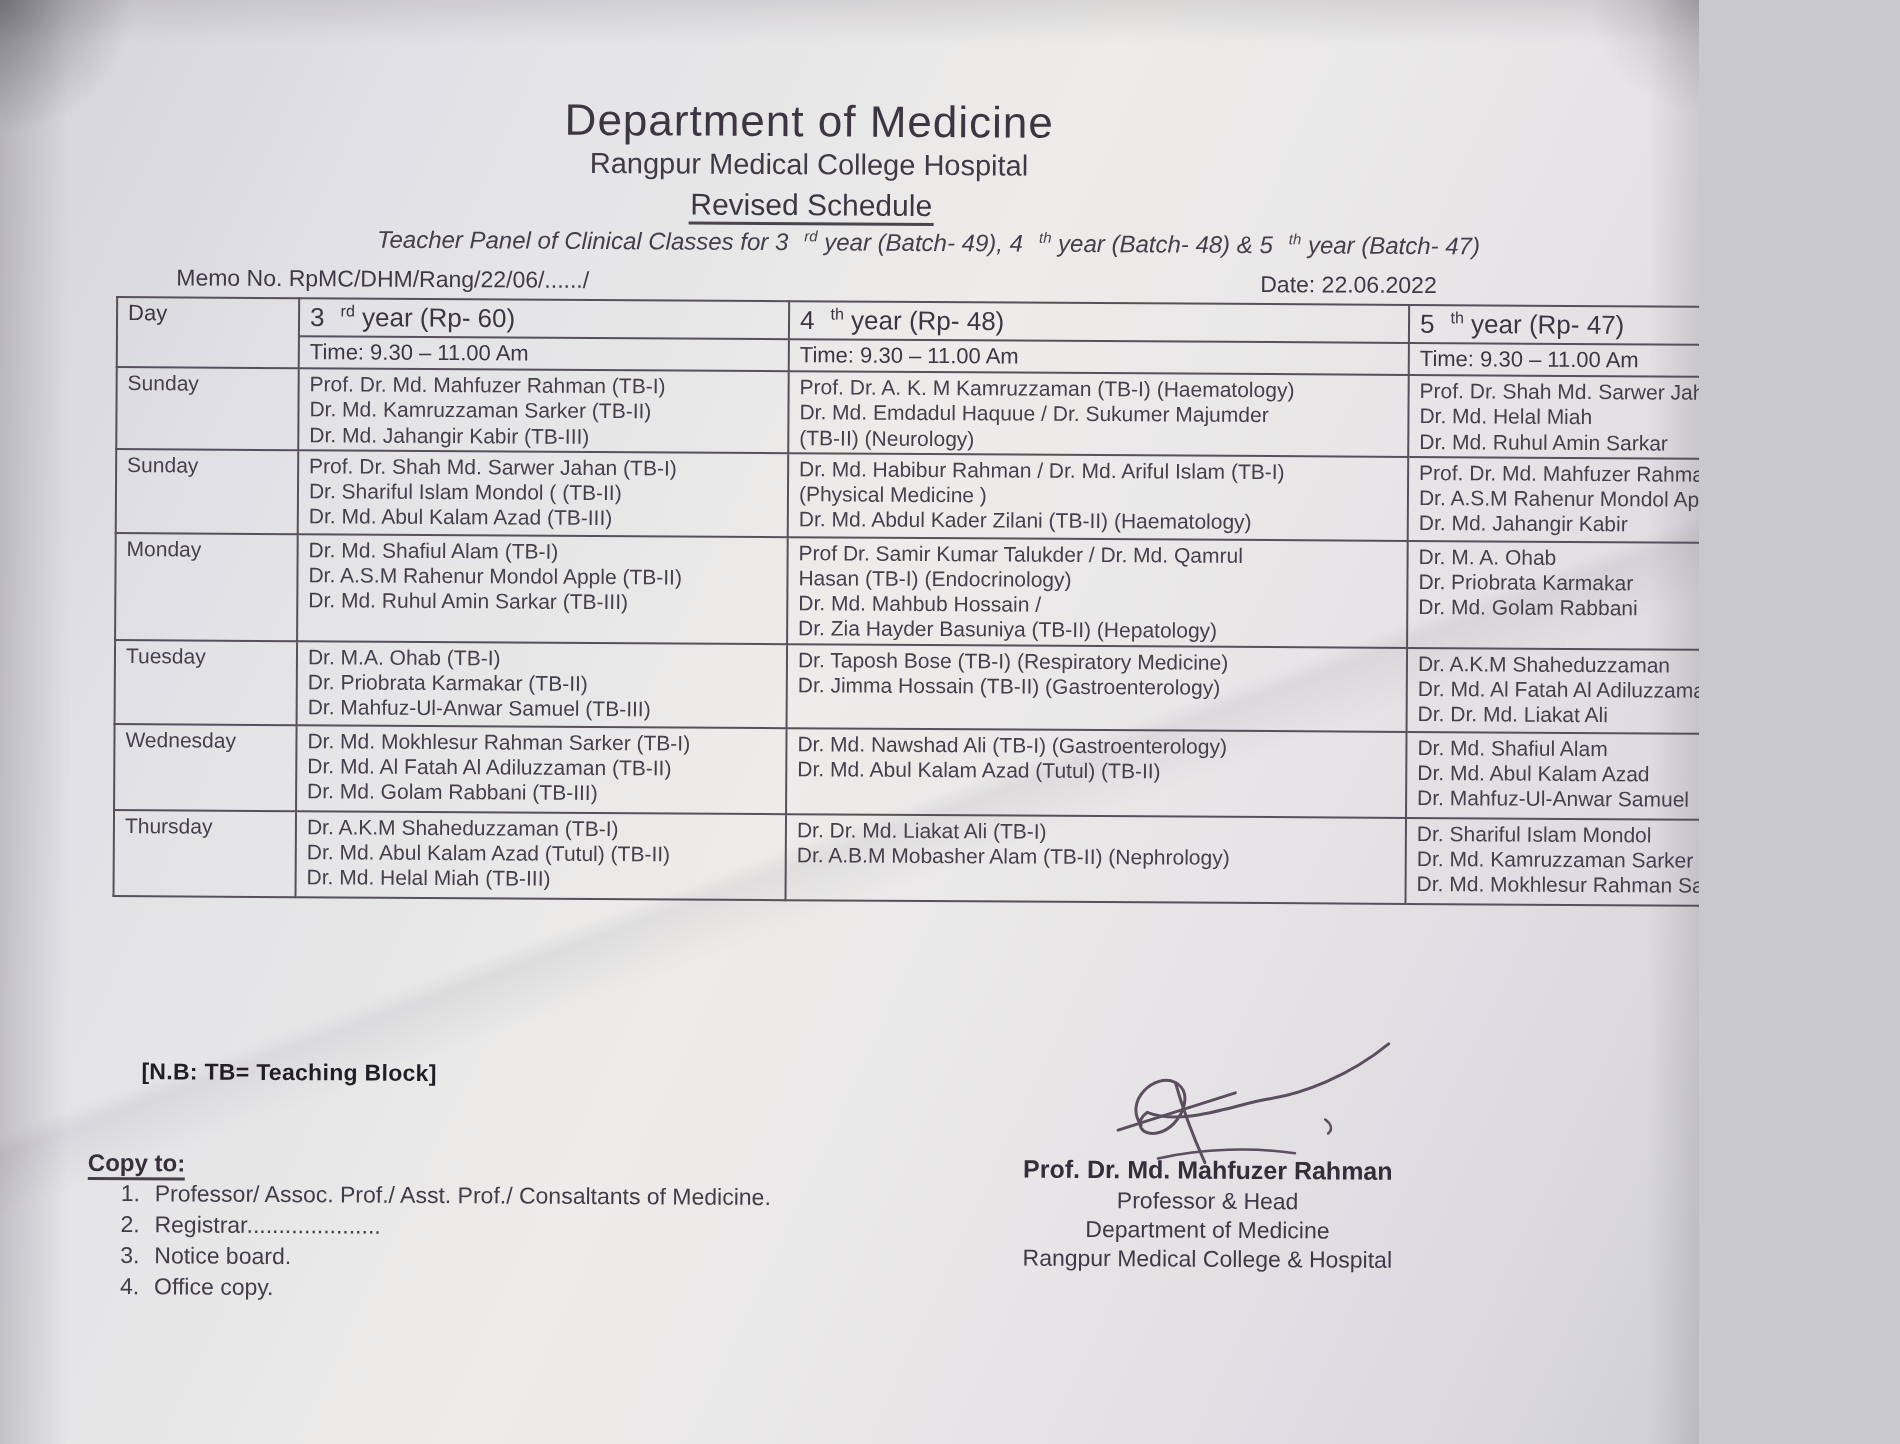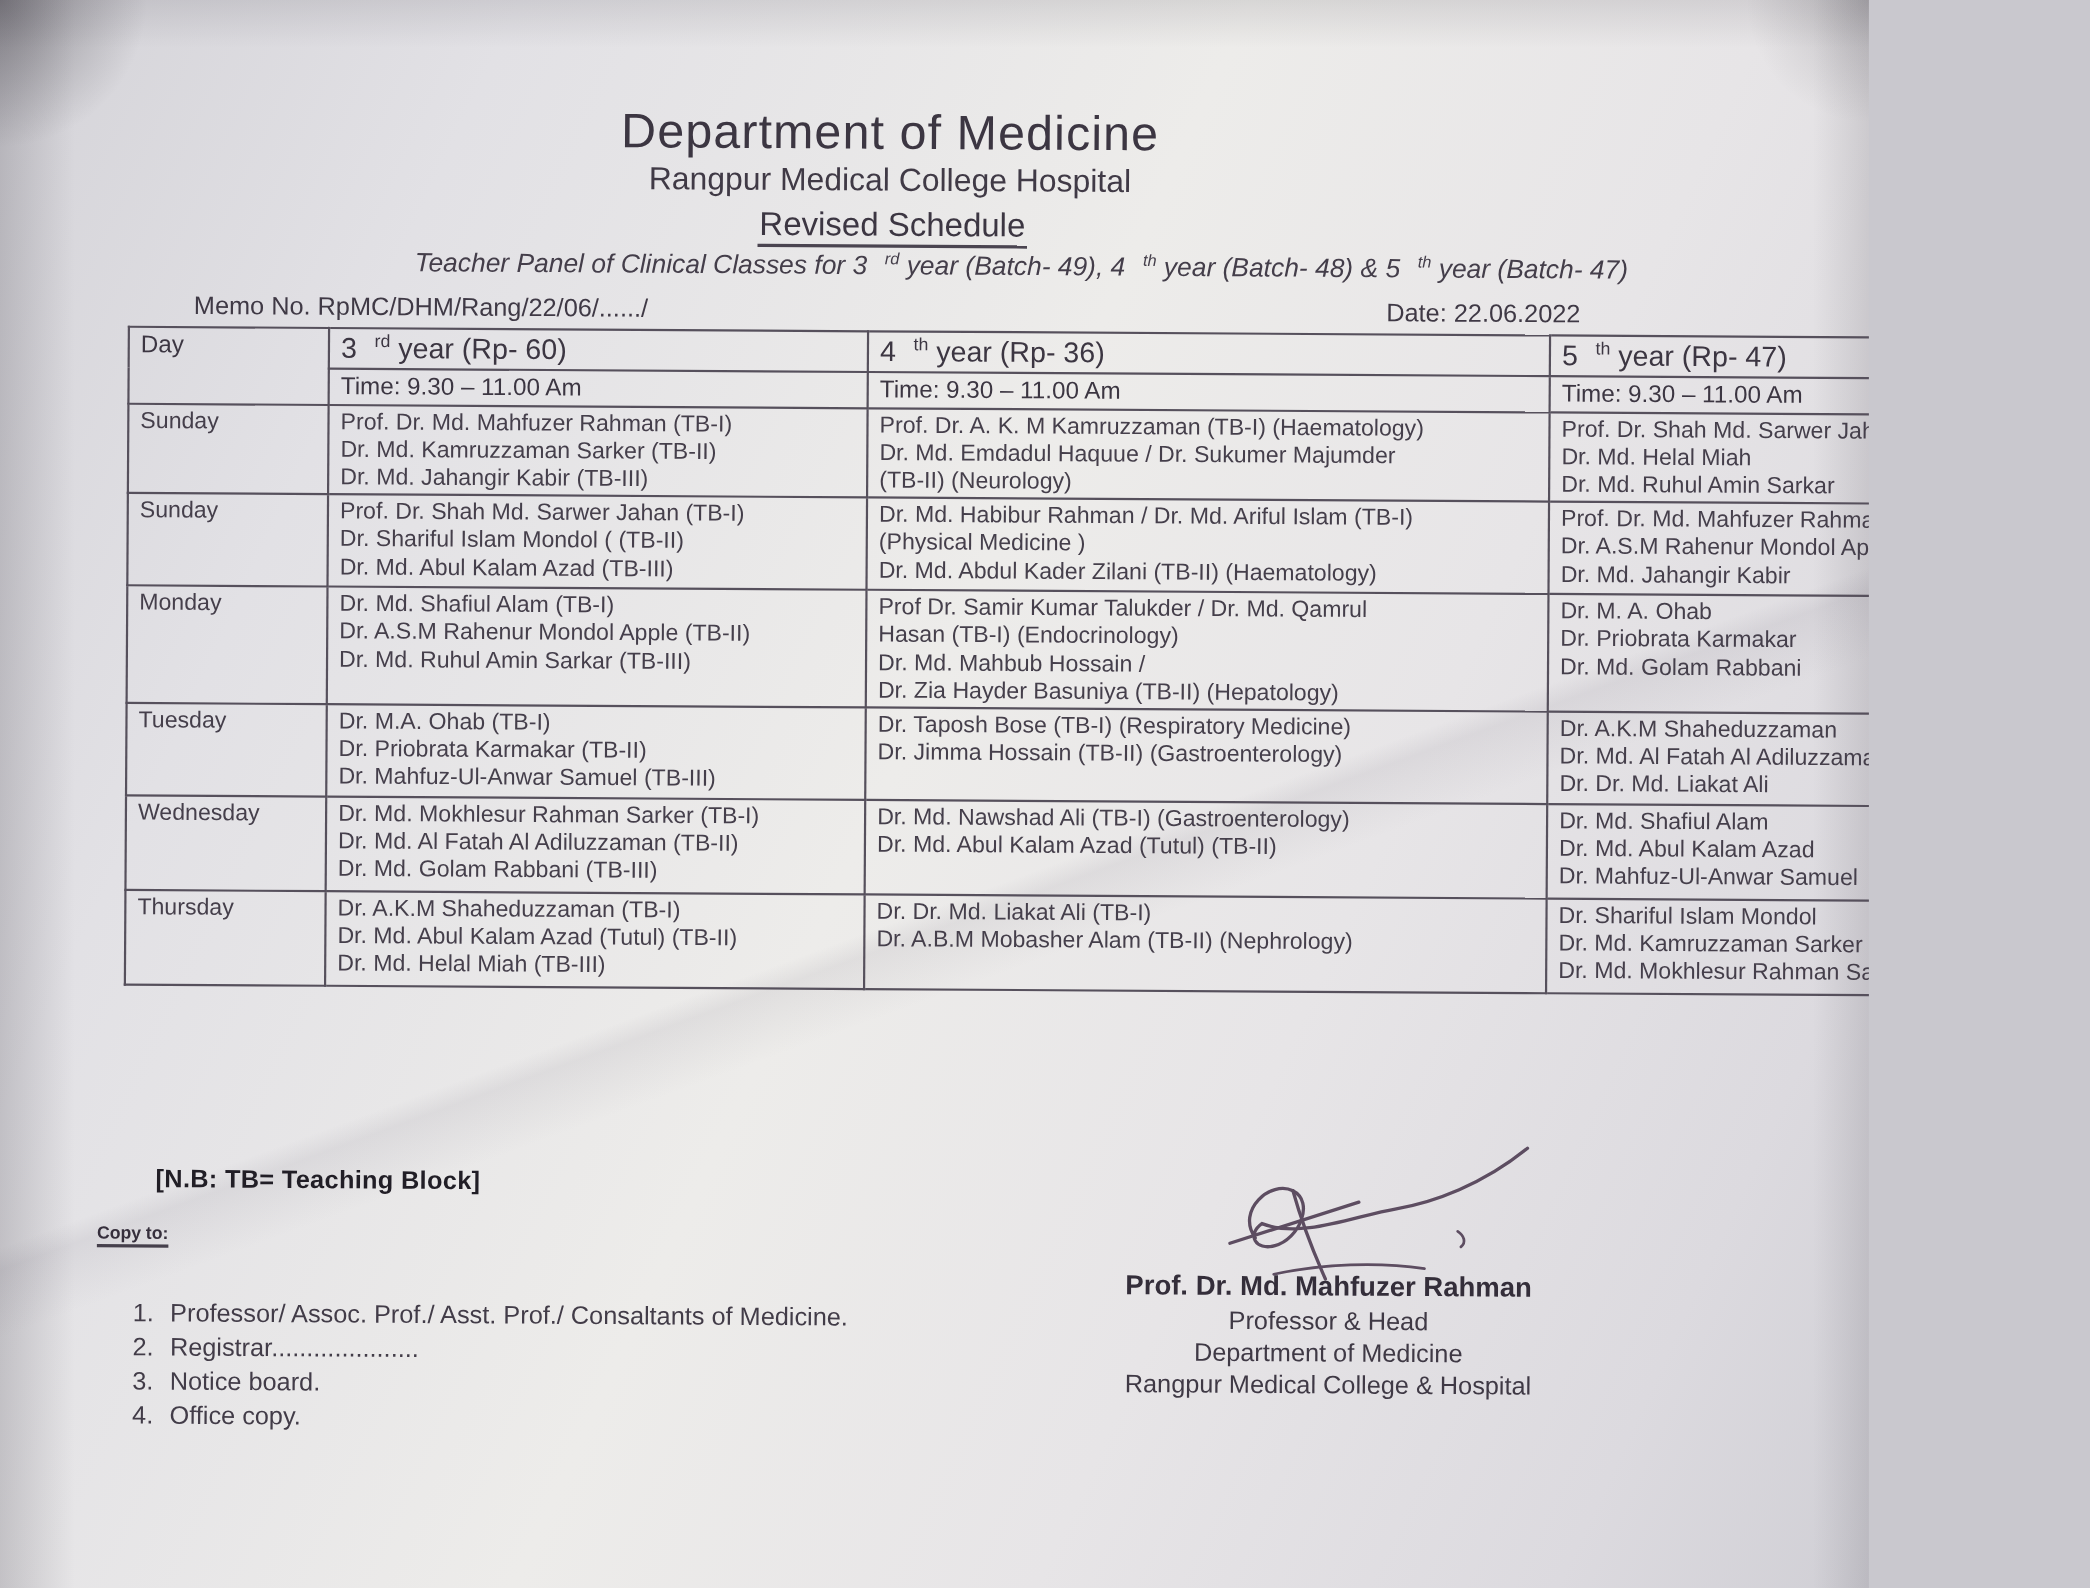--- a/index.html
+++ b/index.html
@@ -45,21 +45,21 @@
     white-space:pre-line;line-height:1.2;text-align:left;font-weight:normal;
   }
   th.yearhead{font-size:26px;font-weight:bold;text-align:center;color:#3c3642;padding:2px 4px;}
   th.timehead{font-size:22px;font-weight:bold;text-align:center;color:#3c3642;padding:1px 4px;}
   th.dayhead{font-size:22px;font-weight:bold;text-align:center;vertical-align:top;padding-top:6px;color:#3c3642;}
   td.daycell{text-align:center;padding-top:4px;}
   tr.r1 td{height:74px;} tr.r2 td{height:78px;} tr.r3 td{height:96px;}
   tr.r4 td{height:78px;} tr.r5 td{height:80px;} tr.r6 td{height:80px;}
 
   .nb{position:absolute;top:1062px;left:148px;font-size:23px;font-weight:bold;color:#211e26;letter-spacing:0.3px;}
-  .copyto{position:absolute;top:1117px;left:95px;font-size:16px;font-weight:bold;color:#362f3c;}
+  .copyto{position:absolute;top:1153px;left:95px;font-size:24px;font-weight:bold;color:#362f3c;}
   .copyto span{border-bottom:3px solid #46404c;padding-bottom:1px;}
   .copylist{position:absolute;top:1182px;left:128px;font-size:23px;color:#423c48;}
   .copylist .item{display:flex;line-height:31px;}
   .copylist .num{width:34px;}
 
   .sigblock{position:absolute;top:1150px;left:1020px;width:390px;text-align:center;color:#3f3945;}
   .sigblock .name{font-size:25px;font-weight:bold;color:#342e3a;line-height:34px;}
   .sigblock .line{font-size:23px;line-height:29px;}
   .sigsvg{position:absolute;top:1028px;left:1070px;}
 </style>
@@ -81,21 +81,21 @@
       <colgroup>
           <col style="width:182px">
           <col style="width:490px">
           <col style="width:620px">
           <col style="width:438px">
         </colgroup>
       <tbody>
           <tr>
         <th class="dayhead" rowspan="2">Day</th>
         <th class="yearhead"><span>3</span><sup>rd</sup><span> year (Rp- 60)</span></th>
-        <th class="yearhead"><span>4</span><sup>th</sup><span> year (Rp- 36)</span></th>
+        <th class="yearhead"><span>4</span><sup>th</sup><span> year (Rp- 48)</span></th>
         <th class="yearhead"><span>5</span><sup>th</sup><span> year (Rp- 47)</span></th>
       </tr>
       <tr>
         <th class="timehead">Time: 9.30 – 11.00 Am</th>
         <th class="timehead">Time: 9.30 – 11.00 Am</th>
         <th class="timehead">Time: 9.30 – 11.00 Am</th>
       </tr>
       <tr class="r1">
         <td class="daycell">Sunday</td>
         <td>Prof. Dr. Md. Mahfuzer Rahman (TB-I)

